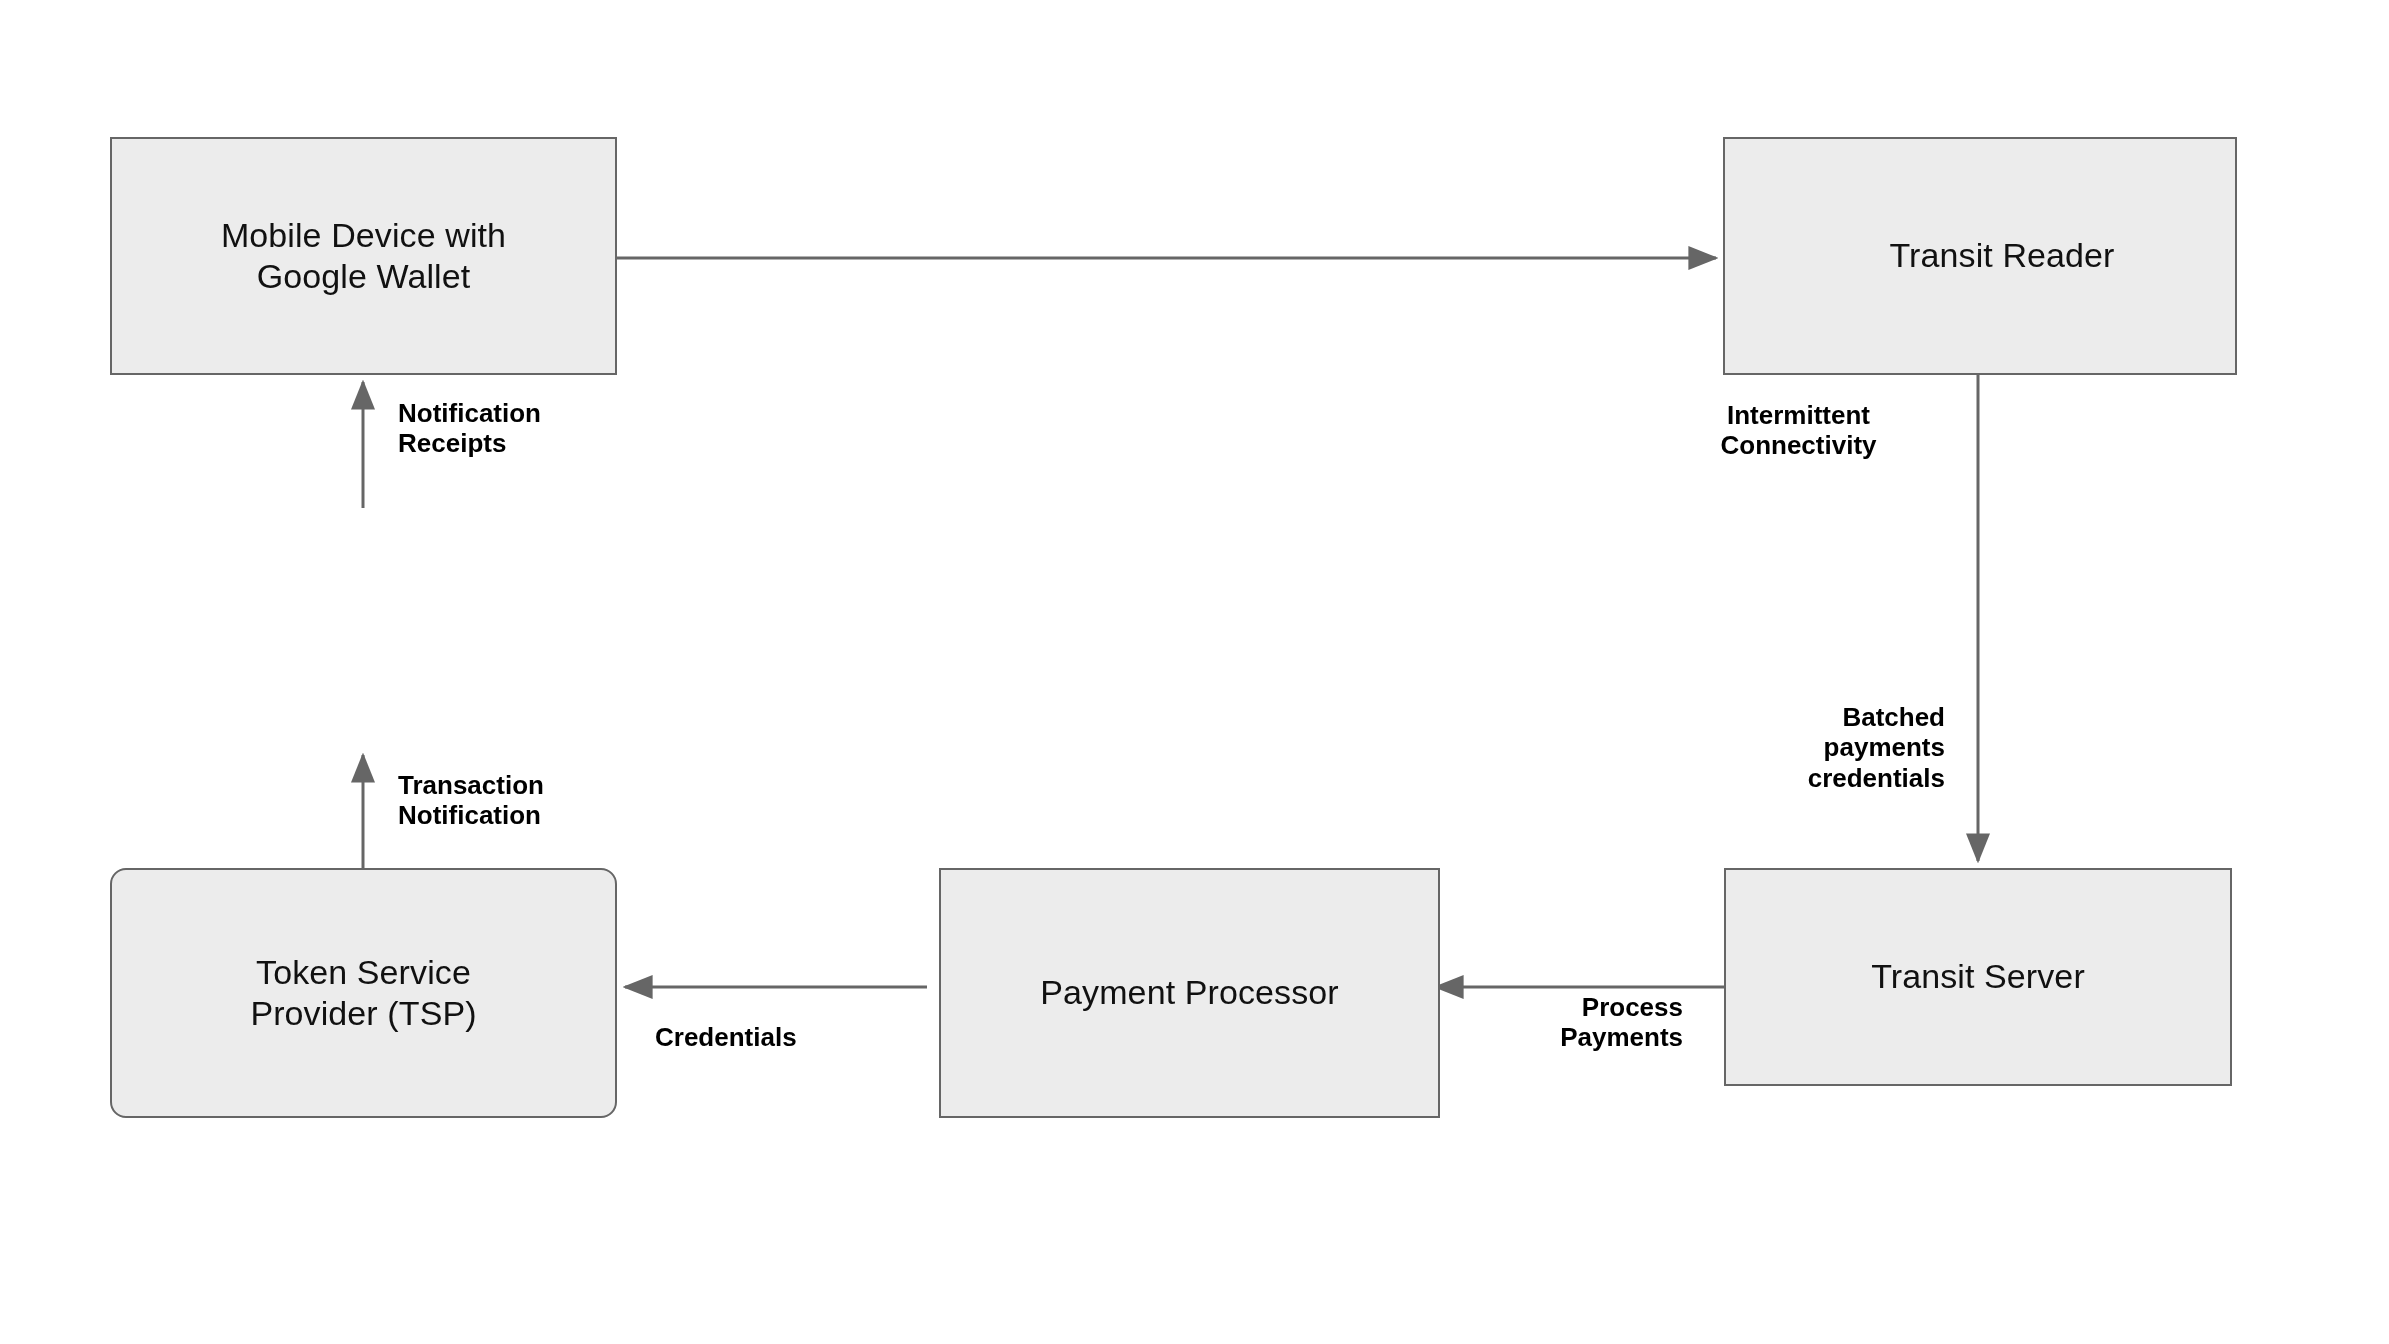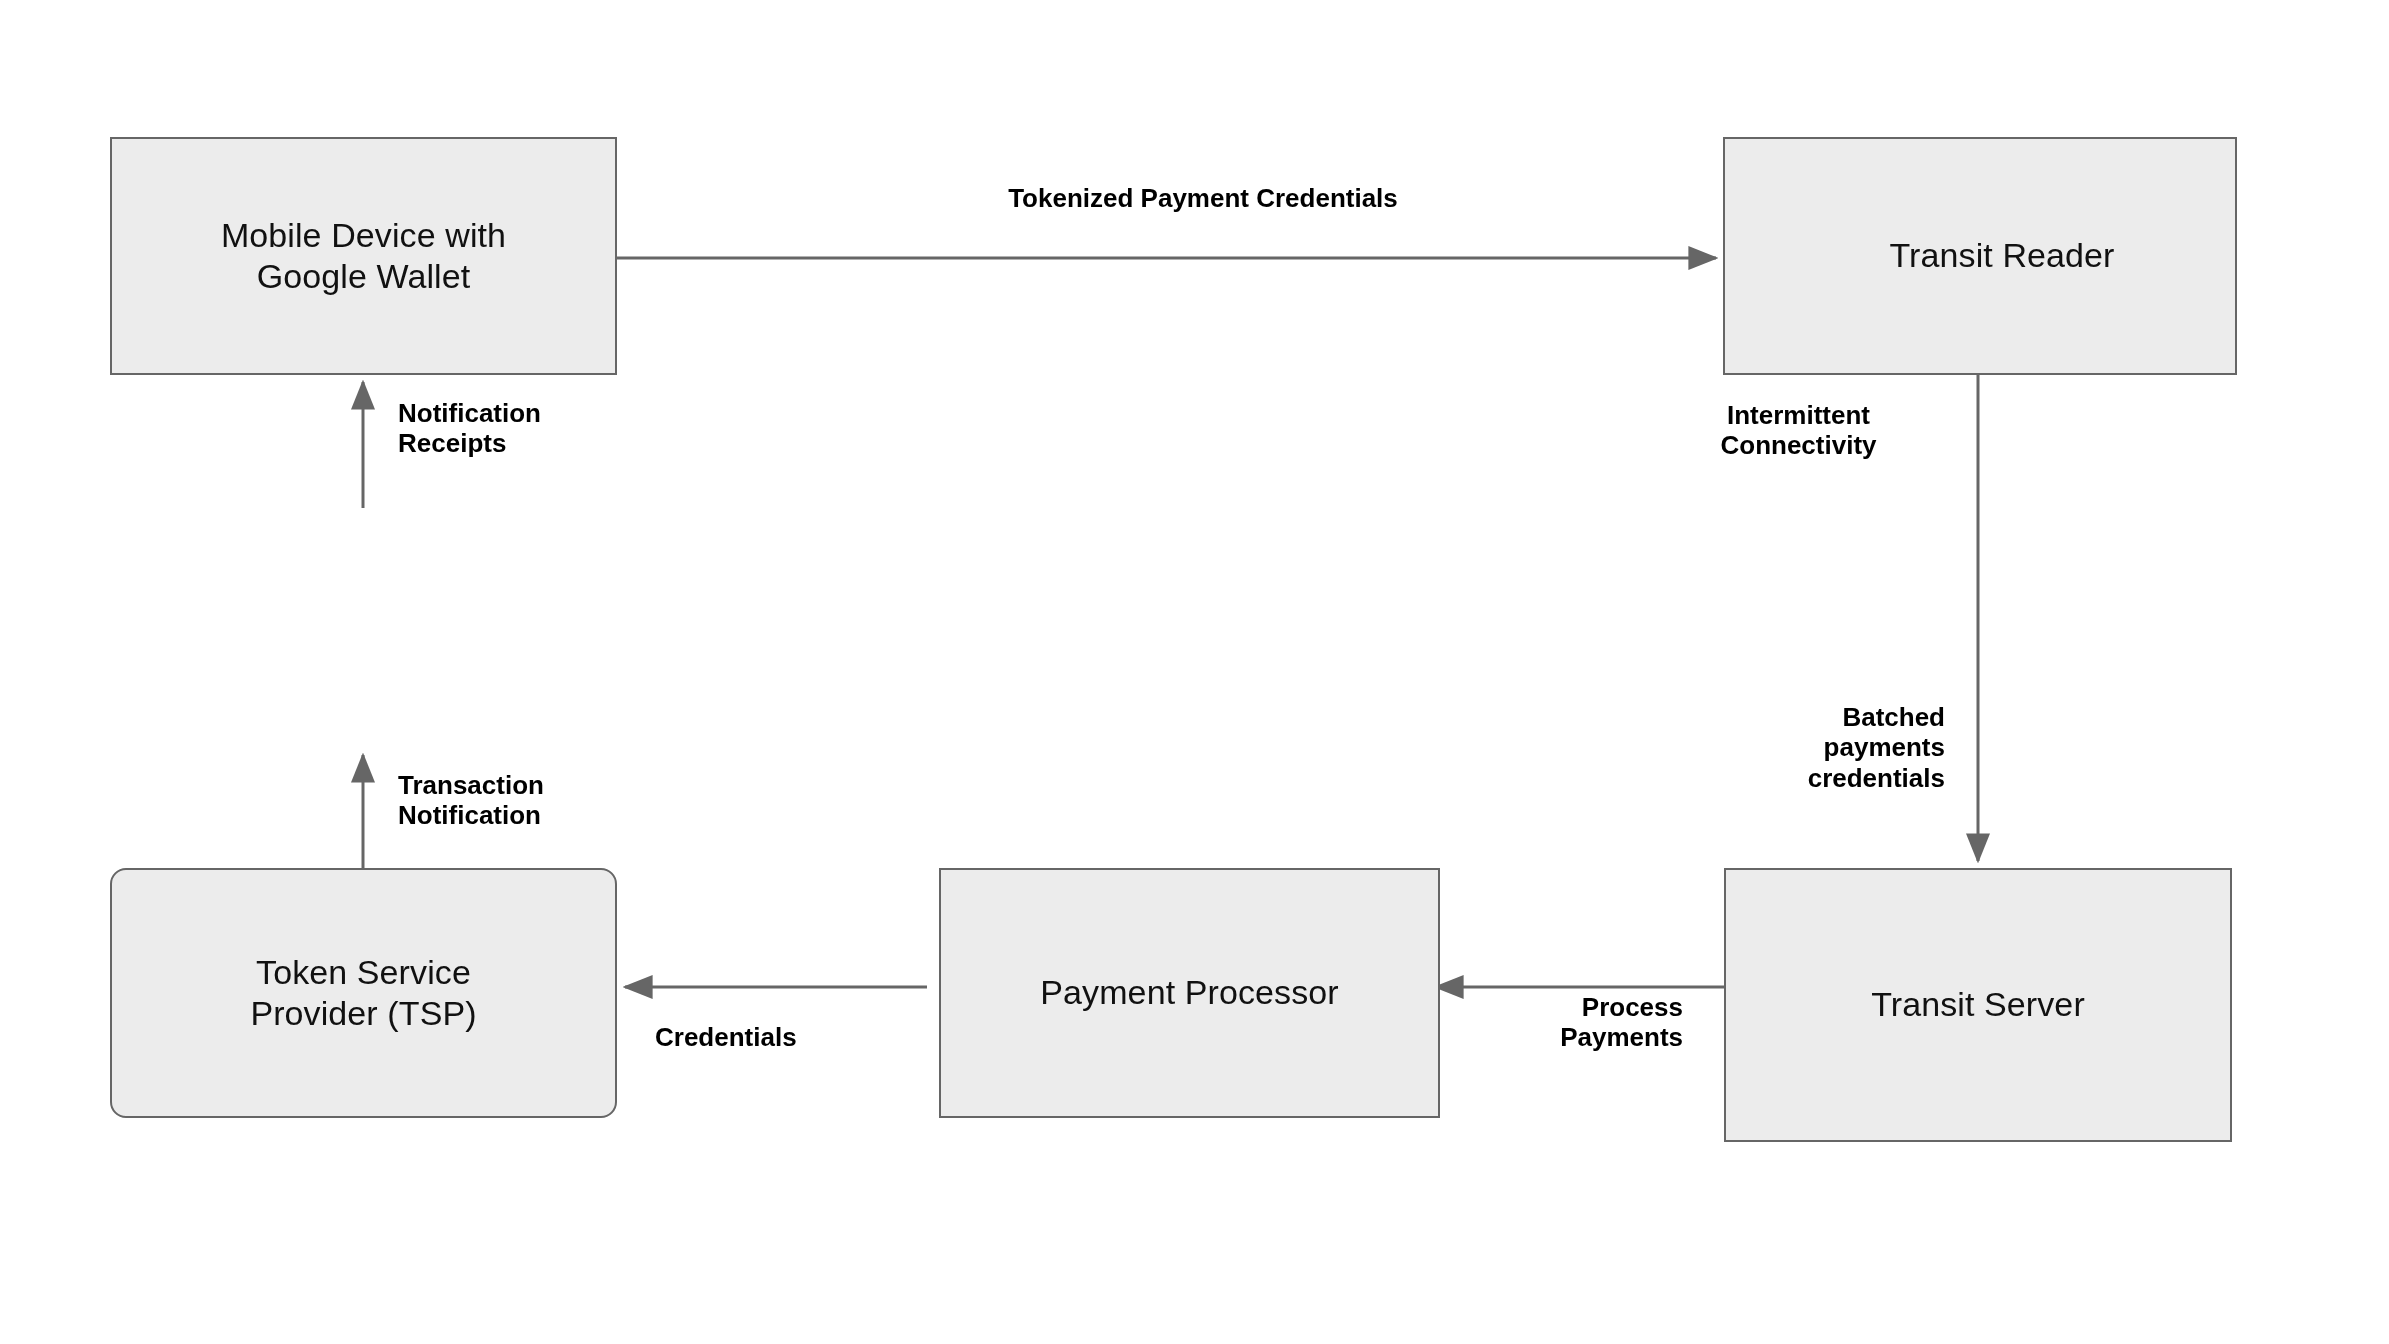--- a/index.html
+++ b/index.html
@@ -57,21 +57,21 @@
   .edge-label.align-left  { text-align: left; }
   .edge-label.align-right { text-align: right; }
   .edge-label.align-center{ text-align: center; }
 
   
   #node-mobile-device   { left: 110px;  top: 137px;  width: 507px; height: 238px; }
   #node-transit-reader  { left: 1723px; top: 137px;  width: 514px; height: 238px; padding-left: 44px; }
   #node-google-server   { left: 110px;  top: 508px;  width: 507px; height: 240px; }
   #node-tsp             { left: 110px;  top: 868px;  width: 507px; height: 250px; border-radius: 16px; }
   #node-payment-proc    { left: 927px;  top: 868px;  width: 501px; height: 250px; margin-left: 12px; }
-  #node-transit-server  { left: 1724px; top: 868px;  width: 508px; height: 274px; }
+  #node-transit-server  { left: 1724px; top: 868px;  width: 508px; height: 218px; }
 
   
   #label-tokenized      { left: 838px;  top: 183px;  width: 730px; }
   #label-intermittent   { left: 1616px; top: 400px;  width: 365px; text-align: center; }
   #label-batched        { left: 1595px; top: 702px;  width: 350px; }
   #label-notification   { left: 398px;  top: 398px;  width: 330px; }
   #label-transaction    { left: 398px;  top: 770px;  width: 330px; }
   #label-detokenize     { left: 655px;  top: 1022px; width: 260px; }
   #label-process        { left: 1455px; top: 992px; width: 228px; }
 </style>
@@ -128,21 +128,20 @@
   </div>
 
   <div class="node" id="node-payment-proc">
     <span class="node-label">Payment Processor</span>
   </div>
 
   <div class="node" id="node-transit-server">
     <span class="node-label">Transit Server</span>
   </div>
 
-  <div class="edge-label align-center" id="label-tokenized">Tokenized Payment Credentials</div>
 
   <div class="edge-label align-right" id="label-intermittent">Intermittent
 Connectivity</div>
 
   <div class="edge-label align-right" id="label-batched">Batched
 payments
 credentials</div>
 
   <div class="edge-label align-right" id="label-process">Process
 Payments</div>

